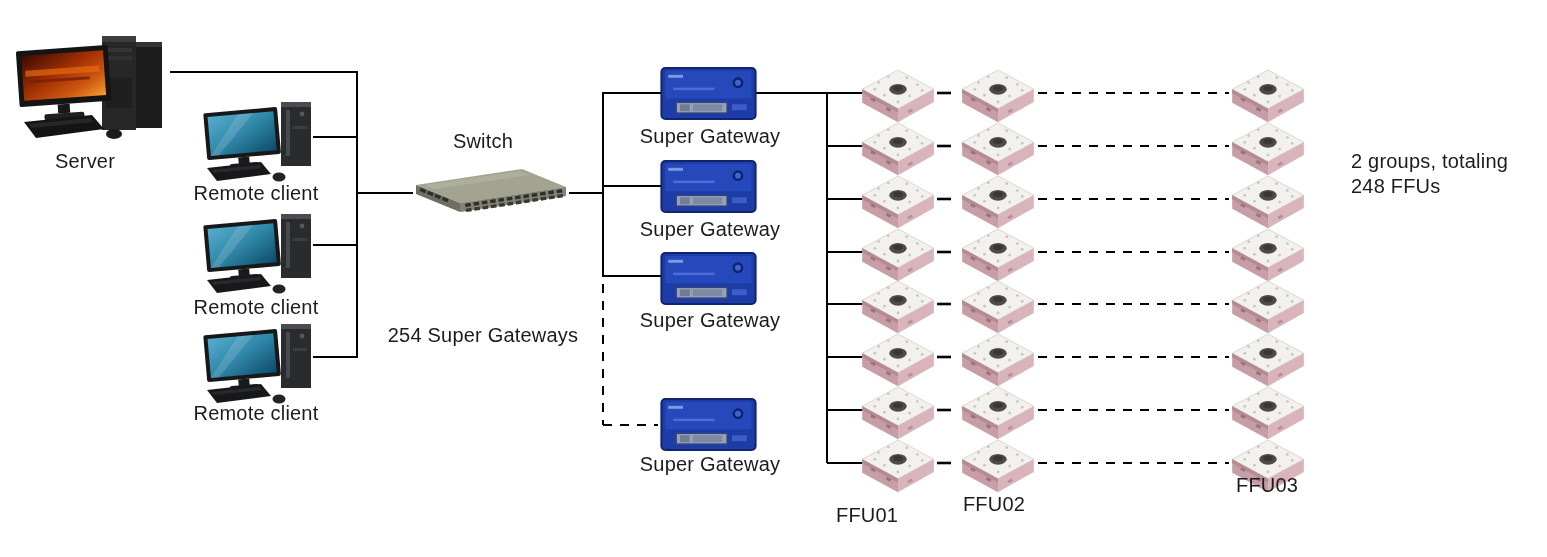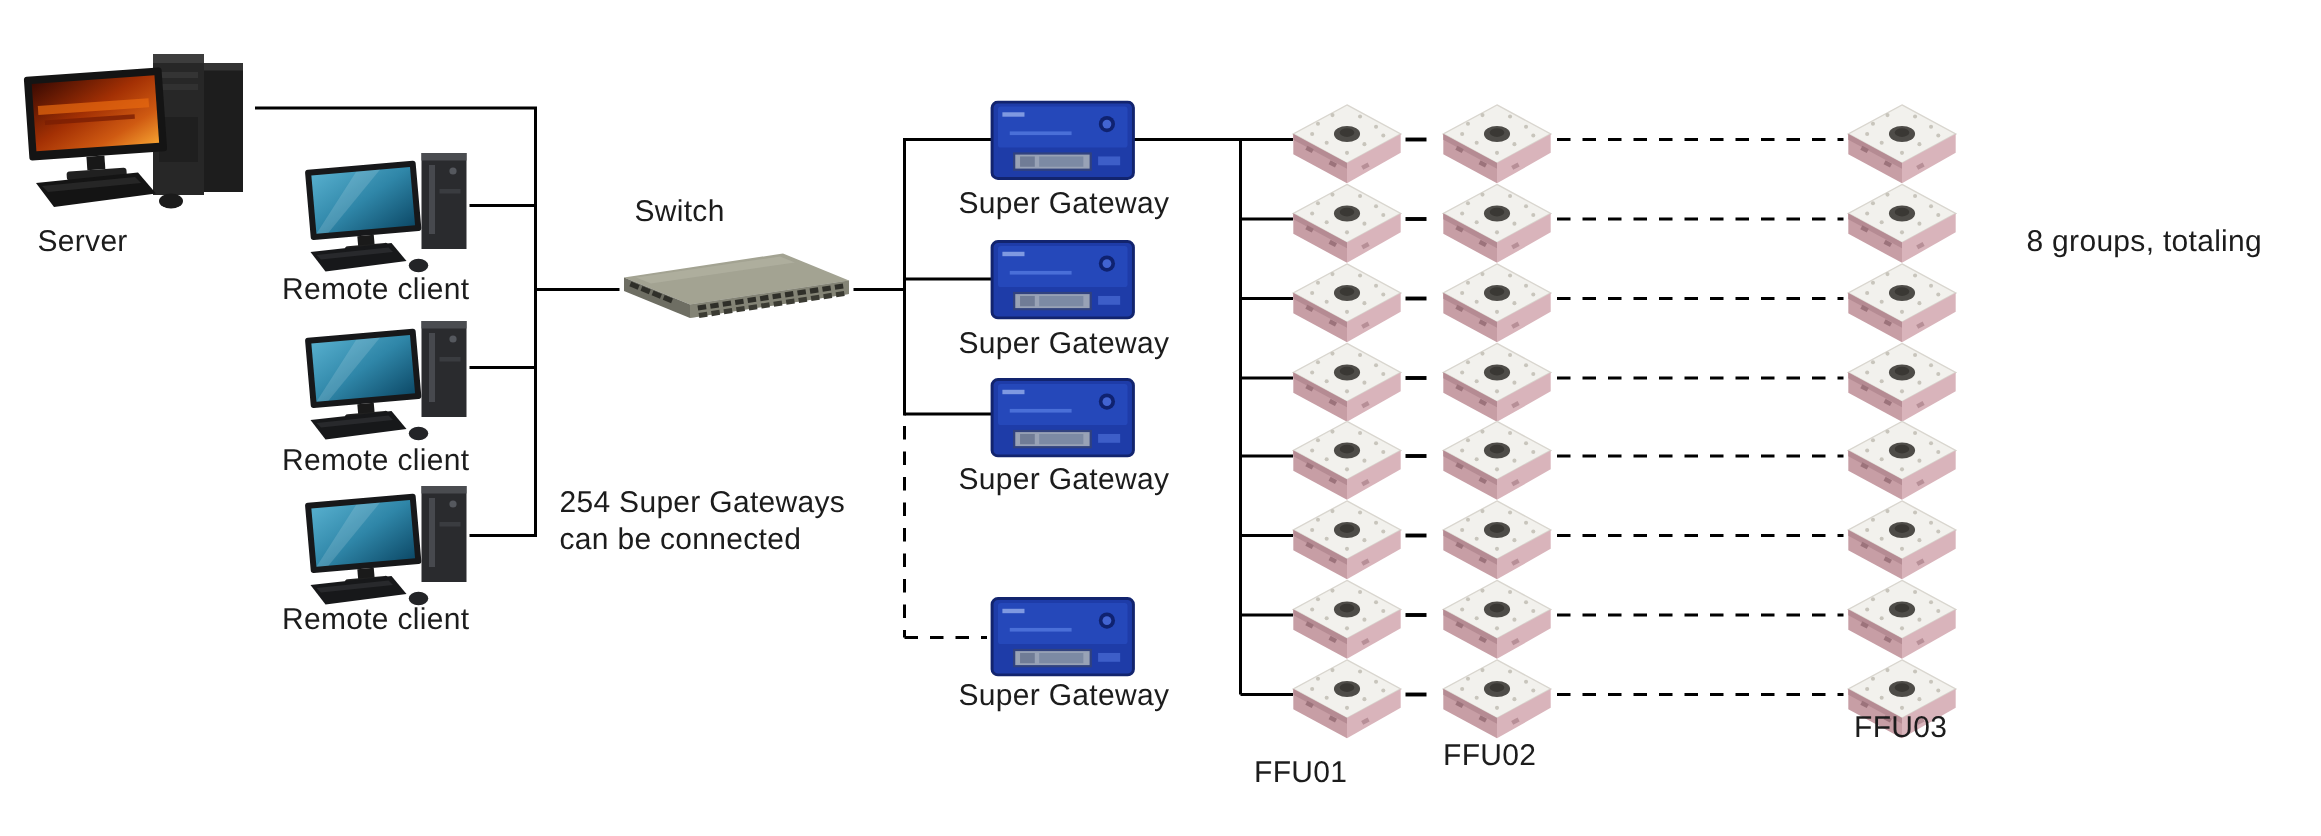--- a/index.html
+++ b/index.html
@@ -6,21 +6,21 @@
   #canvas{
     position:relative;width:1547px;height:557px;background:var(--bg,#fff);
     font-family:"Liberation Sans","DejaVu Sans",sans-serif;
     color:var(--text,#1c1c1c);overflow:hidden;
   }
   .abs{position:absolute;}
   .lbl{
     position:absolute;font-size:20px;line-height:25px;color:var(--text,#1c1c1c);
     letter-spacing:.2px;white-space:nowrap;
   }
-  .center{text-align:left;}
+  .center{text-align:center;}
   #wires{position:absolute;left:0;top:0;width:1547px;height:557px;}
   #wires path{stroke:var(--line,#000);stroke-width:2;fill:none;}
   #wires path.dash{stroke-dasharray:9 8;}
   #wires path.thick{stroke-width:2.6;}
   .dev svg{display:block;width:100%;height:100%;}
 </style>
 </head>
 <body>
 
 <div id="canvas" style="--bg: #ffffff; --line: #000000; --text: #1c1c1c;">
@@ -231,21 +231,20 @@
       <rect x="2" y="0" width="6" height="3.4" fill="#2f2f29"></rect>
       <rect x="10" y="0" width="6" height="3.4" fill="#2f2f29"></rect>
       <rect x="18" y="0" width="6" height="3.4" fill="#2f2f29"></rect>
       <rect x="26" y="0" width="6" height="3.4" fill="#2f2f29"></rect>
     </g>
   </svg>
     </div>
 
   <div class="lbl center" style="left:373px;top:323px;width:220px;">
     <div>254 Super Gateways</div>
-    <div>can be connected</div>
   </div>
 
   <div class="abs dev" style="left:660px;top:67px;width:97px;height:53px;">
       <svg viewBox="0 0 98 54">
     <rect x="1" y="1" width="96" height="52" rx="4" fill="#1e3ca8" stroke="#12246e" stroke-width="2"></rect>
     <rect x="5" y="4" width="88" height="28" rx="2" fill="#2c52c8" opacity="0.55"></rect>
     <rect x="8" y="8" width="15" height="3" fill="#8fa8e8" opacity="0.85"></rect>
     <rect x="13" y="21" width="42" height="2.5" fill="#4a6fd8"></rect>
     <circle cx="79" cy="16" r="5.5" fill="#0f2270"></circle>
     <circle cx="79" cy="16" r="3" fill="#4264d2"></circle>
@@ -834,16 +833,17 @@
     <ellipse cx="38" cy="20" rx="5" ry="3" fill="#3a3834"></ellipse>
   </svg>
       </div>
     </div>
 
   <div class="lbl center" style="left:836px;top:503px;width:62px;">FFU01</div>
   <div class="lbl center" style="left:962px;top:492px;width:64px;">FFU02</div>
   <div class="lbl center" style="left:1236px;top:473px;width:62px;">FFU03</div>
 
   <div class="lbl" style="left:1351px;top:149px;width:190px;">
-    <div>8 groups, totaling</div>
+    <div>2 groups, totaling</div>
+    <div>248 FFUs</div>
   </div>
 
 </div>
 
 </body></html>

